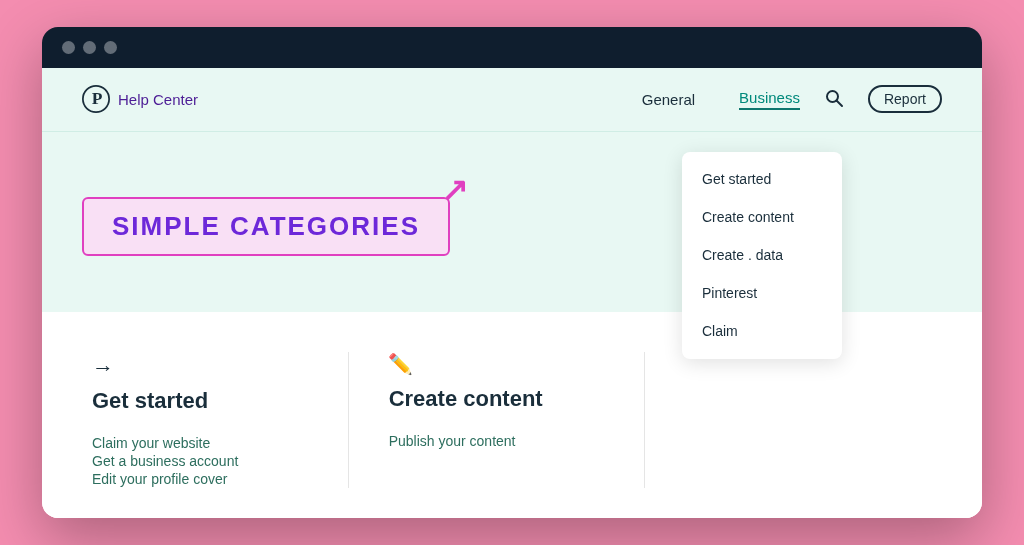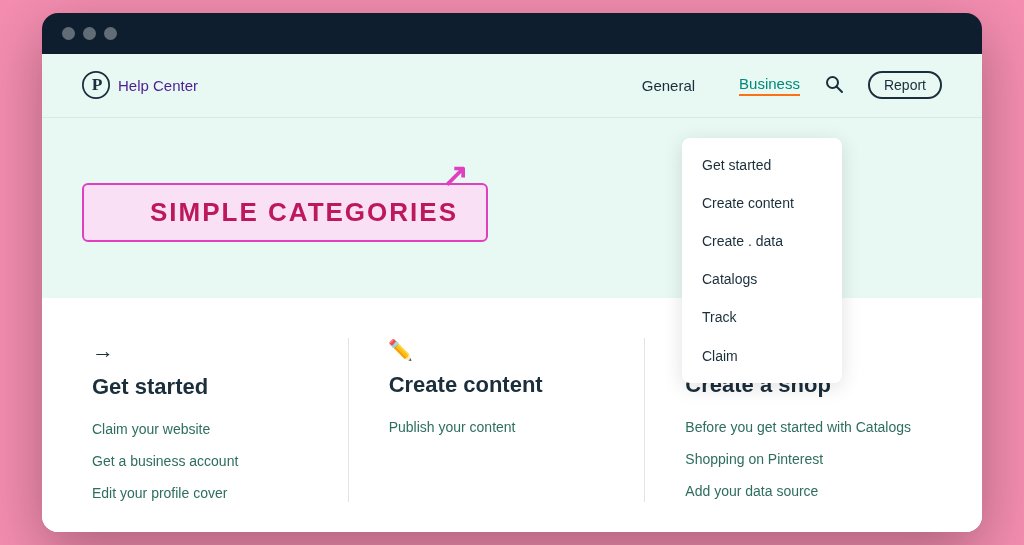--- a/index.html
+++ b/index.html
@@ -77,21 +77,21 @@
 
     .nav-link {
       font-size: 15px;
       color: #1a2e3b;
       text-decoration: none;
       cursor: pointer;
     }
 
     .nav-link.active {
       color: #00897b;
-      border-bottom: 2px solid #f97316;
+      border-bottom: 2px solid #0f766e;
       padding-bottom: 2px;
     }
 
     .search-icon-btn {
       background: none;
       border: none;
       cursor: pointer;
       padding: 4px;
       color: #1a2e3b;
     }
@@ -121,24 +121,23 @@
       border: 2px solid #e040c0;
       border-radius: 6px;
       padding: 12px 28px;
       display: inline-block;
       margin-top: 20px;
     }
 
     .categories-text {
       font-size: 26px;
       font-weight: 800;
-      color: #be185d;
+      color: #6d28d9;
       letter-spacing: 2px;
       text-transform: uppercase;
-      margin-left: 38px;
     }
 
     .arrow-icon {
       position: absolute;
       left: 400px;
       top: 38px;
       font-size: 28px;
       color: #e040c0;
       font-weight: bold;
       transform: rotate(0deg);
@@ -188,21 +187,20 @@
     .category-title {
       font-size: 22px;
       font-weight: 700;
       color: #1a2e3b;
       margin-bottom: 20px;
     }
 
     .category-links {
       display: flex;
       flex-direction: column;
-      gap: 14px;
     }
 
     .category-link {
       font-size: 14px;
       color: #2d6e5e;
       text-decoration: none;
       cursor: pointer;
       line-height: 1.3;
     }
 
@@ -252,22 +250,21 @@
           <span class="categories-text">SIMPLE CATEGORIES</span>
         </div>
       </div>
 
       <span class="arrow-icon" style="font-size:32px; color:#e040c0; font-weight:bold;">↗</span>
 
       <div class="dropdown-menu">
         <div class="dropdown-item">Get started</div>
         <div class="dropdown-item">Create content</div>
         <div class="dropdown-item">Create . data</div>
-        <div class="dropdown-item">Catalogs</div>
-        <div class="dropdown-item">Track</div>
+        <div class="dropdown-item">Pinterest</div>
         <div class="dropdown-item">Claim</div>
       </div>
     </div>
 
     <div class="main-content">
 
       <div class="category-section divider-col">
         <span class="category-icon">→</span>
         <div class="category-title">Get started</div>
         <div class="category-links">
@@ -278,25 +275,16 @@
       </div>
 
       <div class="category-section divider-col">
         <span class="category-icon" style="font-size:20px;">✏️</span>
         <div class="category-title">Create content</div>
         <div class="category-links">
           <a class="category-link">Publish your content</a>
         </div>
       </div>
 
-      <div class="category-section">
-        <span class="category-icon" style="font-size:20px;">🏷</span>
-        <div class="category-title">Create a shop</div>
-        <div class="category-links">
-          <a class="category-link">Before you get started with Catalogs</a>
-          <a class="category-link">Shopping on Pinterest</a>
-          <a class="category-link">Add your data source</a>
-        </div>
-      </div>
 
     </div>
   </div>
 </div>
 
 </body></html>

